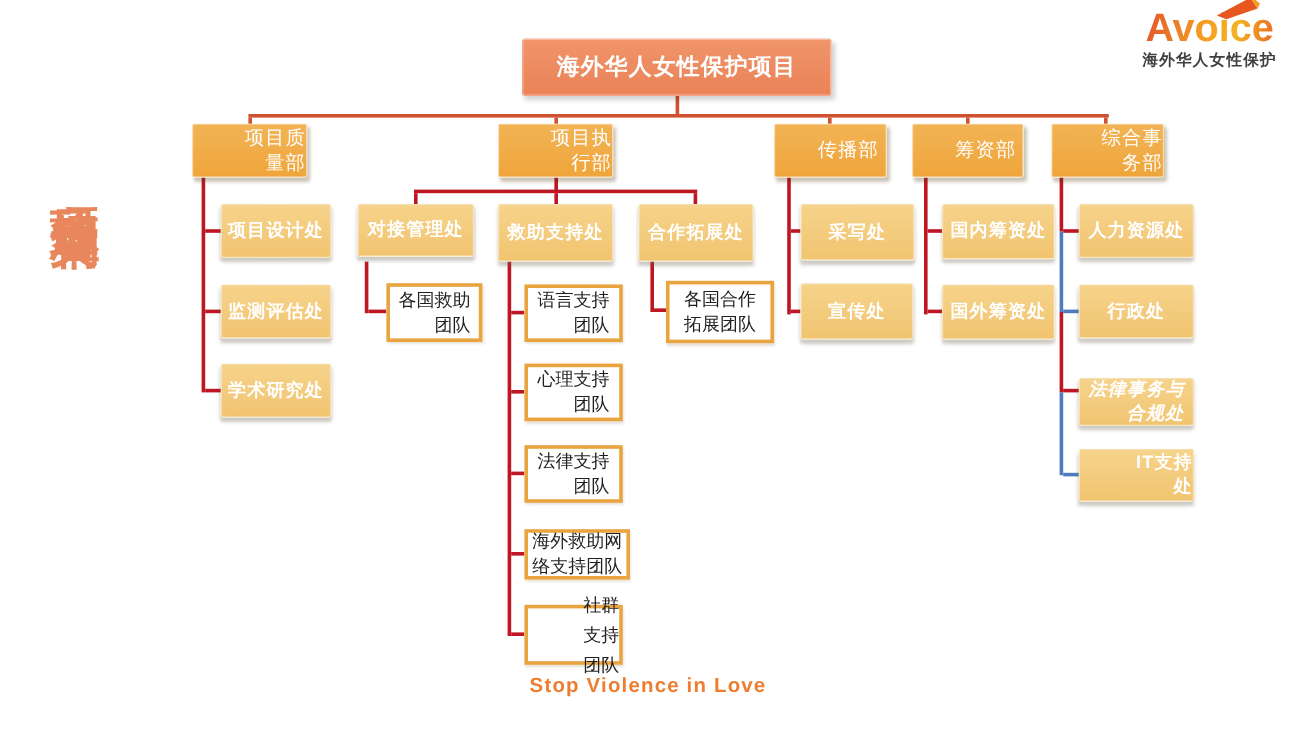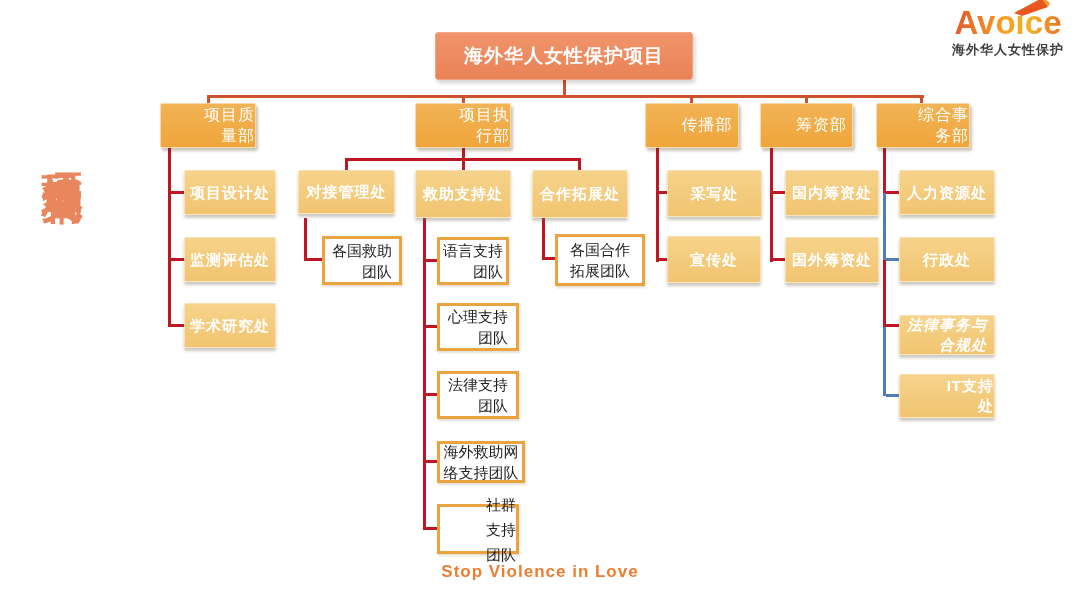--- a/index.html
+++ b/index.html
@@ -149,21 +149,21 @@
   <div class="box office" style="left:785px;top:237px;width:94px;height:46px;">国外筹资处</div>
 
   <div class="box office" style="left:899px;top:237px;width:96px;height:45px;">行政处</div>
   <div class="box office" style="left:899px;top:170px;width:96px;height:45px;">人力资源处</div>
   <div class="box office" style="left:899px;top:315px;width:96px;height:40px;font-style:italic;">法律事务与
 合规处</div>
   <div class="box office" style="left:899px;top:374px;width:96px;height:44px;padding-left:36px;">IT支持处</div>
 
   <div class="box team" style="left:322px;top:236px;width:80px;height:49px;">各国救助
 团队</div>
-  <div class="box team" style="left:437px;top:237px;width:72px;height:48px;">语言支持
+  <div class="box team" style="left:437px;top:237px;width:82px;height:48px;">语言支持
 团队</div>
   <div class="box team" style="left:437px;top:303px;width:82px;height:48px;">心理支持
 团队</div>
   <div class="box team" style="left:437px;top:371px;width:82px;height:48px;">法律支持
 团队</div>
   <div class="box team" style="left:437px;top:441px;width:88px;height:42px;">海外救助网
 络支持团队</div>
   <div class="box team" style="left:437px;top:504px;width:82px;height:50px;line-height:25px;padding-left:32px;">社群支持
 团队</div>
   <div class="box team" style="left:555px;top:234px;width:90px;height:52px;">各国合作

